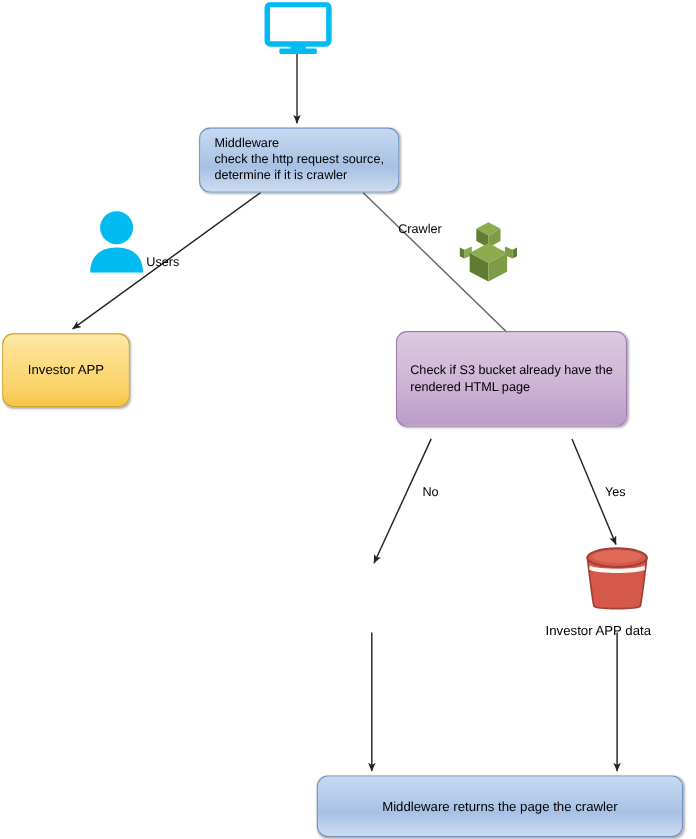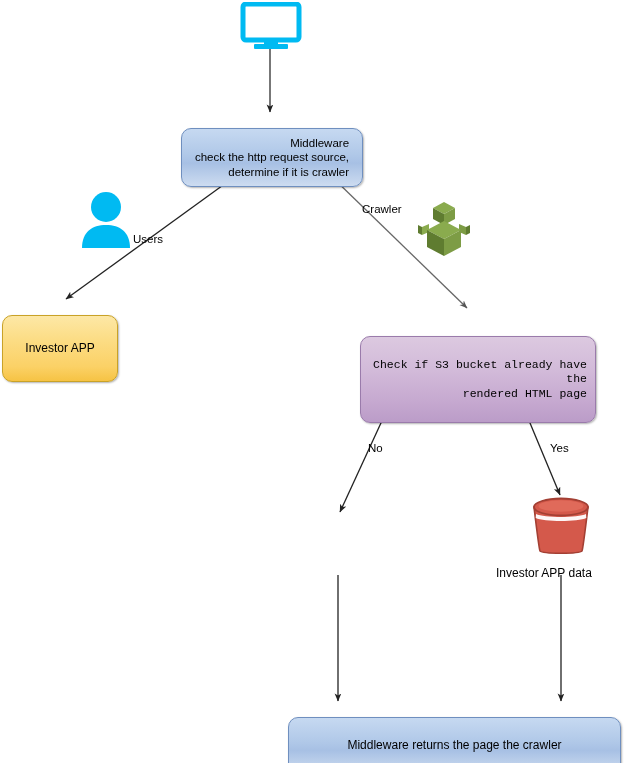--- a/index.html
+++ b/index.html
@@ -28,25 +28,24 @@
     height: 763px;
     overflow: visible;
   }
   .node {
     position: absolute;
     box-sizing: border-box;
     border-radius: 10px;
     display: flex;
     align-items: center;
     justify-content: center;
-    text-align: right;
+    text-align: left;
     color: #000000;
     line-height: 1.22;
     padding: 2px 8px;
-    margin-top: 12px;
   }
   .node-text {
     white-space: pre-line;
     display: block;
   }
   
   .style-blue {
     background: linear-gradient(to bottom, #c6d9f1 0%, #b0c8e8 45%, #a7c0e4 60%, #cddcf0 100%);
     border: 1px solid #6f8fbf;
     box-shadow: 1px 1px 2px rgba(0,0,0,0.30);
@@ -149,26 +148,26 @@
       <polygon points="28,21 45,30 28,39 11,30" fill="#8aab4e"></polygon>
       <polygon points="11,30 28,39 28,56 11,47" fill="#5f7c30"></polygon>
       <polygon points="45,30 45,47 28,56 28,39" fill="#7d9c45"></polygon>
     </svg>
   </div>
 
   <div class="node style-orange" style="left:2px; top:303px; width:116px; height:67px; font-size:12px;">
     <span class="node-text">Investor APP</span>
   </div>
 
-  <div class="node style-purple" style="left:360px; top:324px; width:236px; height:87px; font-size:11.5px;font-family:Liberation Mono, monospace;">
+  <div class="node style-purple" style="left:360px; top:301px; width:210px; height:87px; font-size:11.5px;">
     <span class="node-text">Check if S3 bucket already have the
 rendered HTML page</span>
   </div>
 
-  <div class="edge-label" style="left:324px; top:442px;padding-left:44px;">No</div>
+  <div class="edge-label" style="left:340px; top:442px;padding-left:44px;">No</div>
   <div class="edge-label" style="left:550px; top:442px;">Yes</div>
 
 
   <div class="icon-wrap" style="left:530px; top:497px; width:62px; height:58px;">
     <svg width="62" height="58" viewBox="0 0 62 58">
 
       <path d="M4,10 C4,10 9,52 10,54 C13,57 49,57 52,54 C53,52 58,10 58,10 Z" fill="#d4594b" stroke="#a33f33" stroke-width="1.6"></path>
 
       <path d="M5.7,21 C14,25 48,25 56.3,21 L56,17 C48,21 14,21 6,17 Z" fill="#ffffff" opacity="0.95"></path>
 

